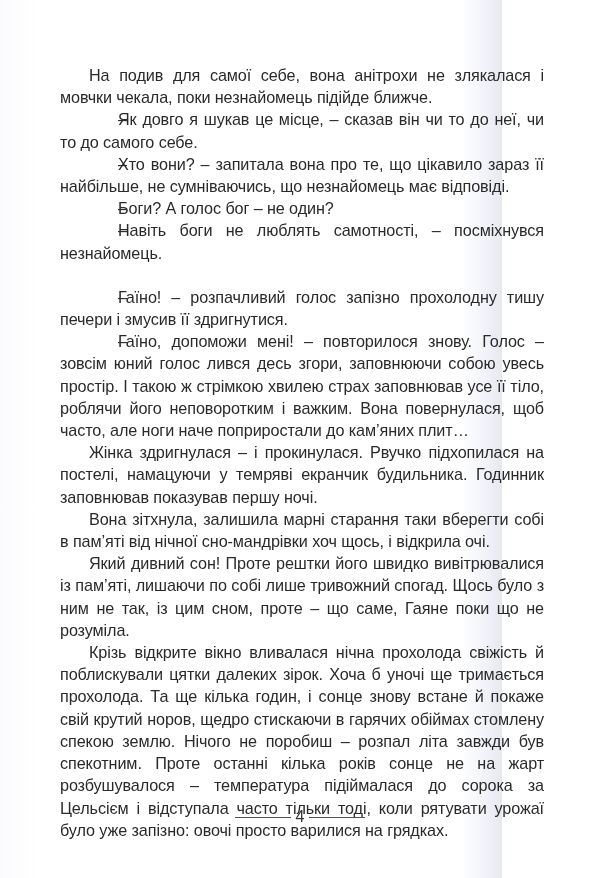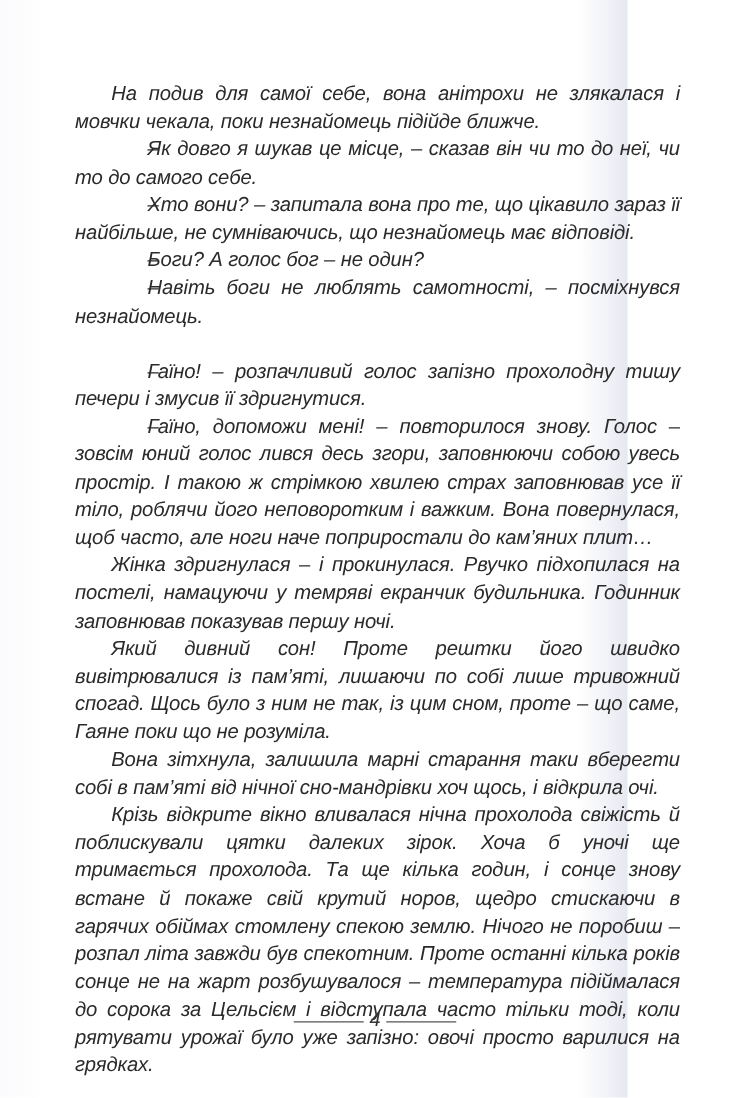--- a/index.html
+++ b/index.html
@@ -4,21 +4,20 @@
 <style>
   html, body { margin: 0; padding: 0; }
   body {
     width: 600px; height: 878px; overflow: hidden;
     background: #ffffff;
     position: relative;
   }
   .page {
     position: absolute; left: 0; top: 0; width: 502px; height: 878px;
     background: linear-gradient(to right, #fbfbfd 0%, #ffffff 8%, #ffffff 92%, #f1f2f7 97%, #e6e8f0 100%);
-    font-style: italic;
   }
   .text {
     position: absolute; left: 60px; top: 64px; width: 484px;
     font-family: "Liberation Sans", sans-serif;
     font-size: 16.2px; line-height: 22.2px; color: #2a2a2a;
     text-align: justify;
     letter-spacing: -0.1px;
   }
   .text p { margin: 0; text-indent: 29px; }
   .text p.gap { margin-top: 22px; }
@@ -36,22 +35,22 @@
 <div class="page">
   <div class="text">
     <p>На подив для самої себе, вона анітрохи не злякалася і мовчки чекала, поки незнайомець підійде ближче.</p>
     <p><span class="dash">–</span><span>Як довго я шукав це місце, – сказав він чи то до неї, чи то до самого себе.</span></p>
     <p><span class="dash">–</span><span>Хто вони? – запитала вона про те, що цікавило зараз її найбільше, не сумніваючись, що незнайомець має відповіді.</span></p>
     <p><span class="dash">–</span><span>Боги? А голос бог – не один?</span></p>
     <p><span class="dash">–</span><span>Навіть боги не люблять самотності, – посміхнувся незнайомець.</span></p>
     <p class="gap"><span class="dash">–</span><span>Гаїно! – розпачливий голос запізно прохолодну тишу печери і змусив її здригнутися.</span></p>
     <p><span class="dash">–</span><span>Гаїно, допоможи мені! – повторилося знову. Голос – зовсім юний голос лився десь згори, заповнюючи собою увесь простір. І такою ж стрімкою хвилею страх заповнював усе її тіло, роблячи його неповоротким і важким. Вона повернулася, щоб часто, але ноги наче поприростали до кам’яних плит…</span></p>
     <p>Жінка здригнулася – і прокинулася. Рвучко підхопилася на постелі, намацуючи у темряві екранчик будильника. Годинник заповнював показував першу ночі.</p>
+    <p>Вона зітхнула, залишила марні старання таки вберегти собі в пам’яті від нічної сно-мандрівки хоч щось, і відкрила очі.</p>
     <p>Який дивний сон! Проте рештки його швидко вивітрювалися із пам’яті, лишаючи по собі лише тривожний спогад. Щось було з ним не так, із цим сном, проте – що саме, Гаяне поки що не розуміла.</p>
-    <p>Вона зітхнула, залишила марні старання таки вберегти собі в пам’яті від нічної сно-мандрівки хоч щось, і відкрила очі.</p>
     <p>Крізь відкрите вікно вливалася нічна прохолода свіжість й поблискували цятки далеких зірок. Хоча б уночі ще тримається прохолода. Та ще кілька годин, і сонце знову встане й покаже свій крутий норов, щедро стискаючи в гарячих обіймах стомлену спекою землю. Нічого не поробиш – розпал літа завжди був спекотним. Проте останні кілька років сонце не на жарт розбушувалося – температура підіймалася до сорока за Цельсієм і відступала часто тільки тоді, коли рятувати урожаї було уже запізно: овочі просто варилися на грядках.</p>
   </div>
 
   <div class="footer">
     <span class="rule"></span>
     <span>4</span>
     <span class="rule"></span>
   </div>
 </div>
 

